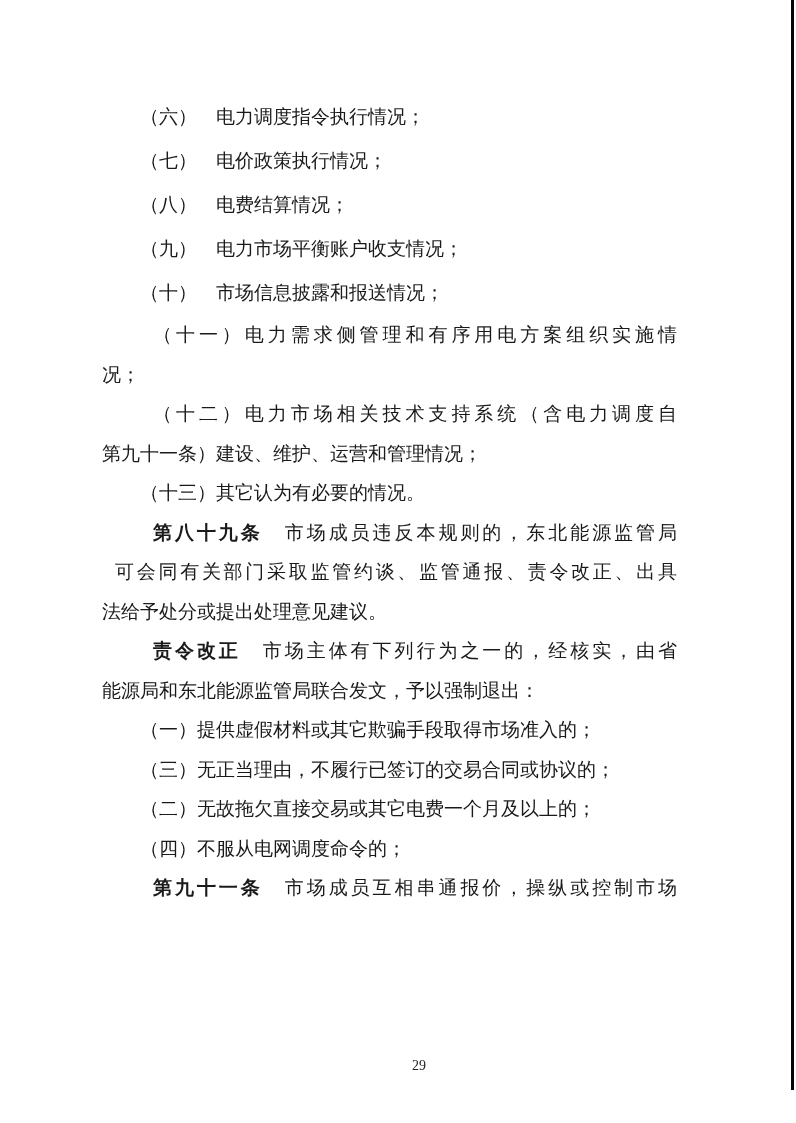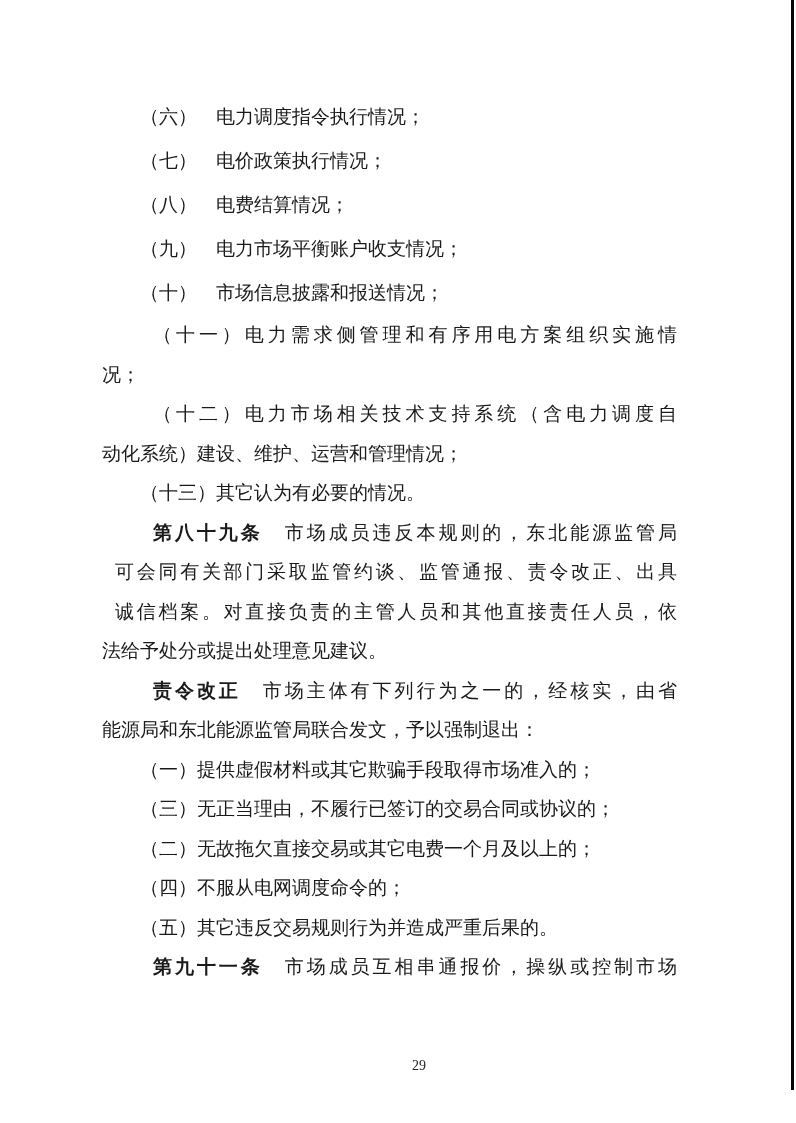--- a/index.html
+++ b/index.html
@@ -63,30 +63,28 @@
 <div class="page">
   <div class="doc-body">
       <div class="ln sp ind">（六）　电力调度指令执行情况；</div>
       <div class="ln sp ind">（七）　电价政策执行情况；</div>
       <div class="ln sp ind">（八）　电费结算情况；</div>
       <div class="ln sp ind">（九）　电力市场平衡账户收支情况；</div>
       <div class="ln sp ind">（十）　市场信息披露和报送情况；</div>
       <div class="ln ind fill">（十一）电力需求侧管理和有序用电方案组织实施情</div>
       <div class="ln">况；</div>
       <div class="ln ind fill">（十二）电力市场相关技术支持系统（含电力调度自</div>
-      <div class="ln">动化系统）建设、维护、运营和管理情况；</div>
+      <div class="ln">第九十一条）建设、维护、运营和管理情况；</div>
       <div class="ln ind">（十三）其它认为有必要的情况。</div>
       <div class="ln ind fill"><span class="art">第八十九条</span>　市场成员违反本规则的，东北能源监管局</div>
       <div class="ln fill">可会同有关部门采取监管约谈、监管通报、责令改正、出具</div>
-      <div class="ln fill">诚信档案。对直接负责的主管人员和其他直接责任人员，依</div>
       <div class="ln">法给予处分或提出处理意见建议。</div>
       <div class="ln ind fill"><span class="art">责令改正</span>　市场主体有下列行为之一的，经核实，由省</div>
       <div class="ln">能源局和东北能源监管局联合发文，予以强制退出：</div>
       <div class="ln ind">（一）提供虚假材料或其它欺骗手段取得市场准入的；</div>
       <div class="ln ind">（三）无正当理由，不履行已签订的交易合同或协议的；</div>
       <div class="ln ind">（二）无故拖欠直接交易或其它电费一个月及以上的；</div>
       <div class="ln ind">（四）不服从电网调度命令的；</div>
-      <div class="ln ind">（五）其它违反交易规则行为并造成严重后果的。</div>
       <div class="ln ind fill"><span class="art">第九十一条</span>　市场成员互相串通报价，操纵或控制市场</div>
     </div>
   <div class="pagenum">29</div>
   <div class="edge-line"></div>
 </div>
 
 </body></html>

